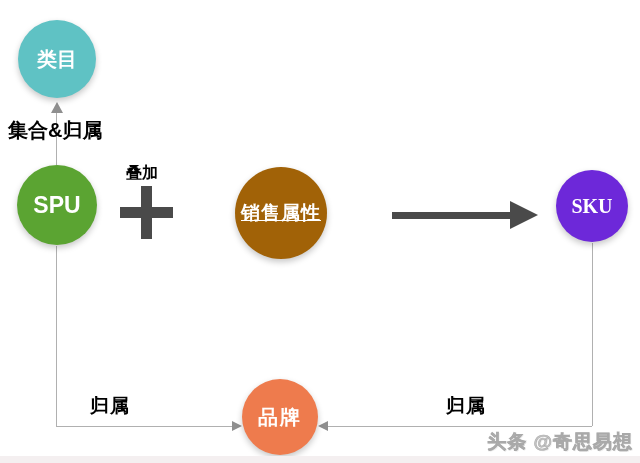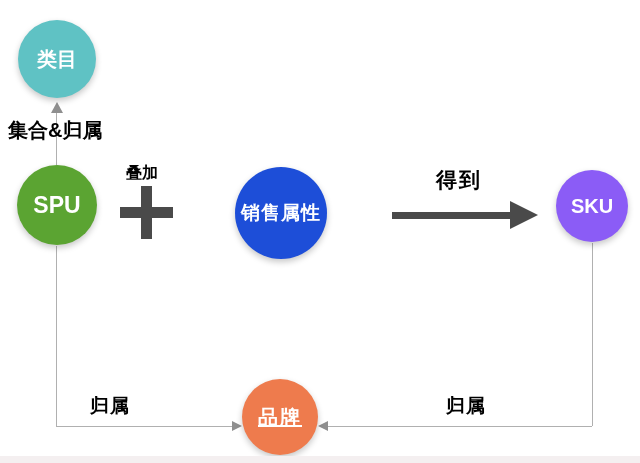--- a/index.html
+++ b/index.html
@@ -23,21 +23,21 @@
     justify-content: center;
     color: #ffffff;
     font-weight: bold;
     box-shadow: 0 3px 6px rgba(0,0,0,0.22);
     text-align: center;
   }
   .node-category { left: 18px;  top: 20px;  width: 78px; height: 78px; font-size: 20px; }
   .node-spu      { left: 17px;  top: 165px; width: 80px; height: 80px; font-size: 23px; }
   .node-sales    { left: 235px; top: 167px; width: 92px; height: 92px; font-size: 19px; letter-spacing: 1px; }
   .node-sku      { left: 556px; top: 170px; width: 72px; height: 72px; font-size: 20px; }
-  .node-brand    { left: 242px; top: 379px; width: 76px; height: 76px; font-size: 20px; letter-spacing: 2px; text-decoration: underline; }
+  .node-brand    { left: 242px; top: 379px; width: 76px; height: 76px; font-size: 20px; letter-spacing: 2px; }
 
   
   .line { position: absolute; background: #b0b0b0; }
   .line-up          { left: 56px;  top: 110px; width: 1px;   height: 55px;  }
   .line-spu-down    { left: 56px;  top: 246px; width: 1px;   height: 180px; }
   .line-bottom-left { left: 56px;  top: 426px; width: 178px; height: 1px;   }
   .line-sku-down    { left: 592px; top: 243px; width: 1px;   height: 183px; }
   .line-bottom-right{ left: 327px; top: 426px; width: 265px; height: 1px;   }
 
   
@@ -137,31 +137,31 @@
 
   <div class="plus">
     <div class="h"></div>
     <div class="v"></div>
   </div>
 
   <div class="node node-category" style="background: rgb(95, 194, 196);">类目</div>
 
   <div class="node node-spu" style="background: rgb(91, 164, 50);">SPU</div>
 
-  <div class="node node-sales" style="background: #1d4ed8;">销售属性</div>
+  <div class="node node-sales" style="background: #a16207; text-decoration: underline;">销售属性</div>
 
-  <div class="node node-sku" style="background: #8b5cf6;">SKU</div>
+  <div class="node node-sku" style="background: #6d28d9; font-family: Liberation Serif, serif;">SKU</div>
 
   <div class="node node-brand" style="background: rgb(238, 123, 77);">品牌</div>
 
   <div class="edge-label lbl-collection">集合&amp;归属</div>
 
   <div class="edge-label lbl-overlay">叠加</div>
 
-  <div class="edge-label lbl-obtain">得到</div>
 
   <div class="edge-label lbl-belong-l">归属</div>
 
   <div class="edge-label lbl-belong-r">归属</div>
 
+  <div class="watermark">头条 @奇思易想</div>
 
   <div class="bottom-strip"></div>
 </div>
 
 </body></html>

